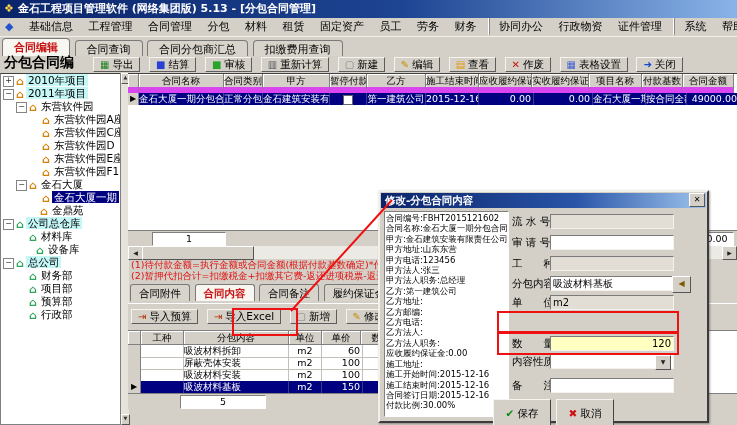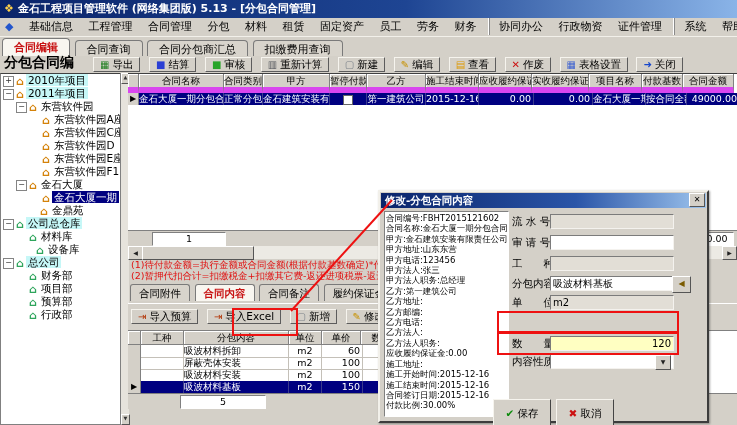--- a/index.html
+++ b/index.html
@@ -398,20 +398,24 @@
       </div>
     <div class="drow" style="top:144px;">
         <span class="dlabel">数　　量</span>
         <span class="dfield num yellow">120</span>
       </div>
     <div class="drow" style="top:162px;">
         <span class="dlabel">内容性质</span>
         <span class="dfield"></span>
         <span class="droparr">▼</span>
       </div>
+    <div class="drow" style="top:186px;">
+        <span class="dlabel">备　　注</span>
+        <span class="dfield"></span>
+      </div>
     <button class="dbtn" style="left:113px;top:207px;"><span class="ok">✔</span><span>保存</span></button>
     <button class="dbtn" style="left:176px;top:207px;"><span class="no">✖</span><span>取消</span></button>
   </div>
 
   <div class="annot" style="left:232px;top:308px;width:62px;height:24px;"></div>
   <div class="annot" style="left:497px;top:311px;width:178px;height:18px;"></div>
   <div class="annot" style="left:497px;top:332px;width:178px;height:19px;"></div>
   <svg class="annotsvg" width="737" height="425" viewBox="0 0 737 425">
     <line x1="291" y1="311" x2="392" y2="200" stroke-width="2" stroke="#ee1111"></line>
   </svg>

